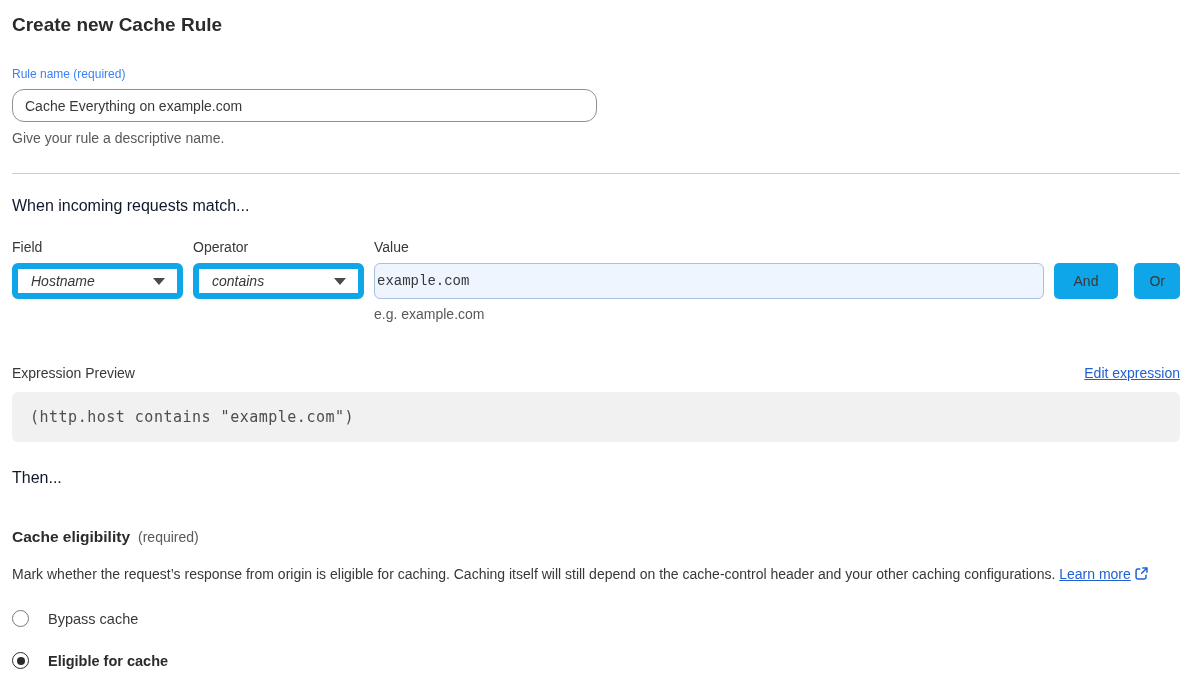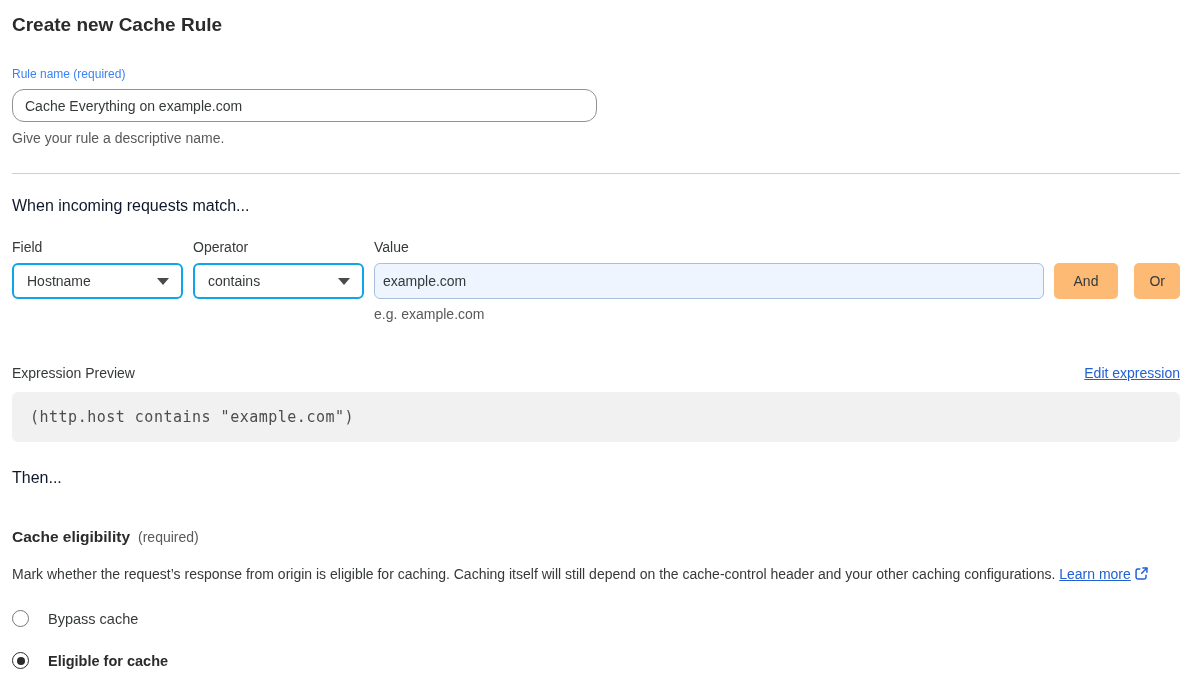--- a/index.html
+++ b/index.html
@@ -43,40 +43,40 @@
 
   
   .labels-row, .controls-row { display: flex; align-items: flex-start; }
   .labels-row { margin-top: 24px; gap: 10px; }
   .controls-row { margin-top: 8px; gap: 10px; }
   .col-field, .col-operator { width: 171px; flex: 0 0 171px; }
   .col-value { flex: 1 1 auto; }
   .col-label { font-size: 14px; color: #36393a; }
 
   .select-box {
-    height: 36px; border: 2px solid #0ea5e9; border-radius: 6px;
+    height: 36px; border: 6px solid #0ea5e9; border-radius: 6px;
     background: #fff; display: flex; align-items: center;
     justify-content: space-between; padding: 0 12px 0 13px;
-    cursor: pointer; font-size: 14px; color: #36393a;
+    cursor: pointer; font-size: 14px; color: #36393a; font-style: italic;
   }
   .caret {
     width: 0; height: 0;
     border-left: 6px solid transparent; border-right: 6px solid transparent;
     border-top: 7px solid #4a4a4a;
   }
   .value-input {
     width: 100%; height: 36px;
     border: 1px solid #a9bfdf; border-radius: 6px;
-    background: #eef5ff; padding: 0 8px;
+    background: #eef5ff; padding: 0 2px;
     font-size: 14px; color: #36393a;
-    font-family: Liberation Sans, sans-serif; outline: none; display: block;
+    font-family: Liberation Mono, monospace; outline: none; display: block;
   }
   .conj-btn {
     height: 36px; border: none; border-radius: 5px;
-    background: #fdba74; color: #36393a; font-size: 14px;
+    background: #0ea5e9; color: #36393a; font-size: 14px;
     font-family: "Liberation Sans", sans-serif;
     padding: 0 20px; cursor: pointer; flex: 0 0 auto;
   }
   .conj-btn.or { margin-left: 6px; padding: 0 15px; }
   .value-help { margin-top: 7px; margin-left: 362px; color: #595959; font-size: 14px; }
 
   
   .expr-row {
     margin-top: 43px; display: flex;
     justify-content: space-between; align-items: center;

